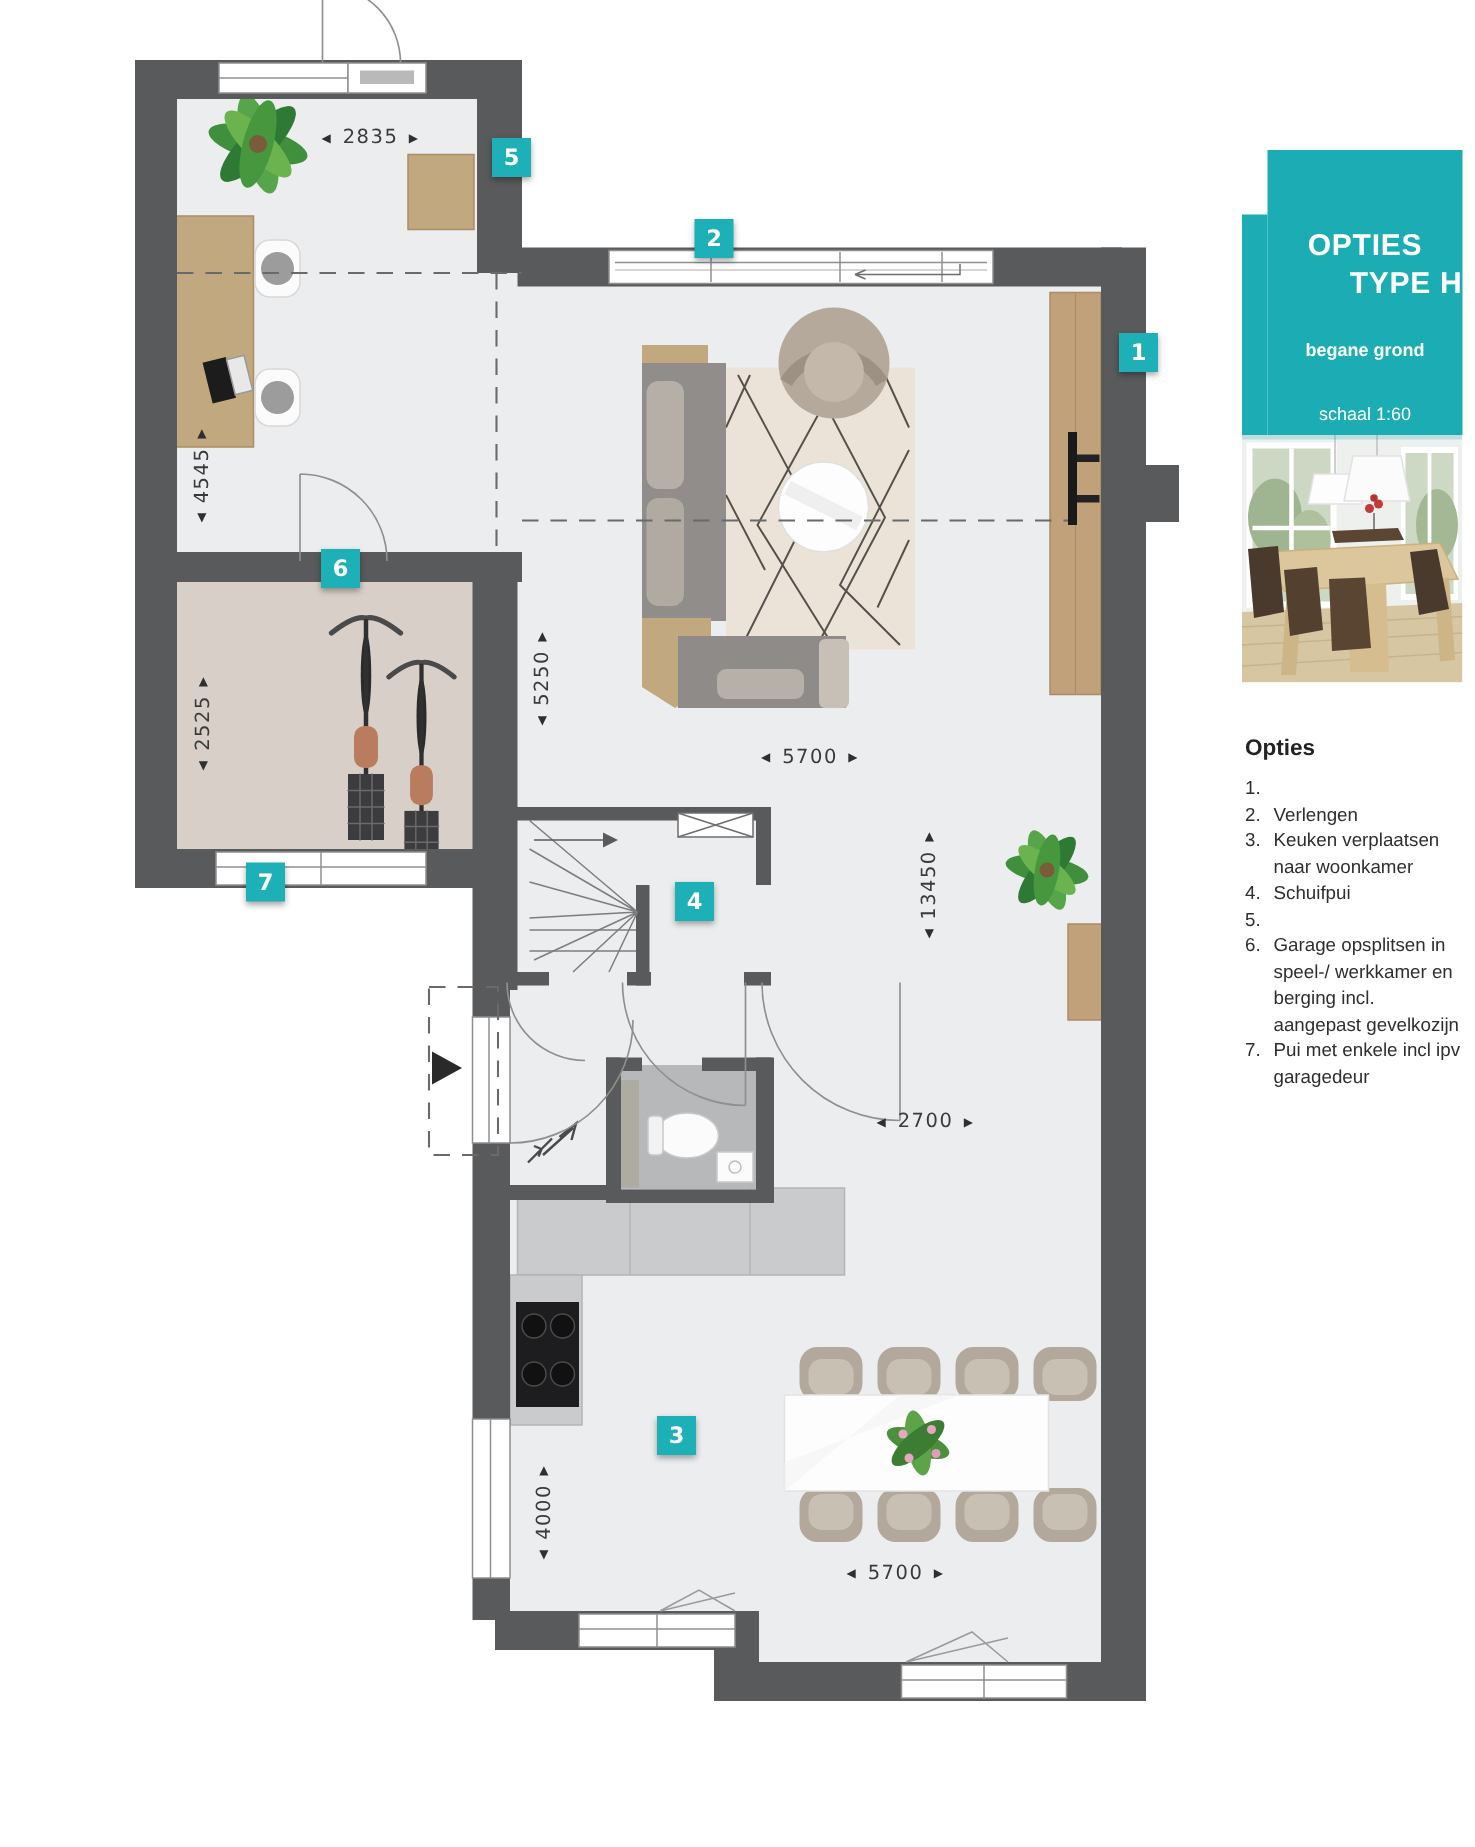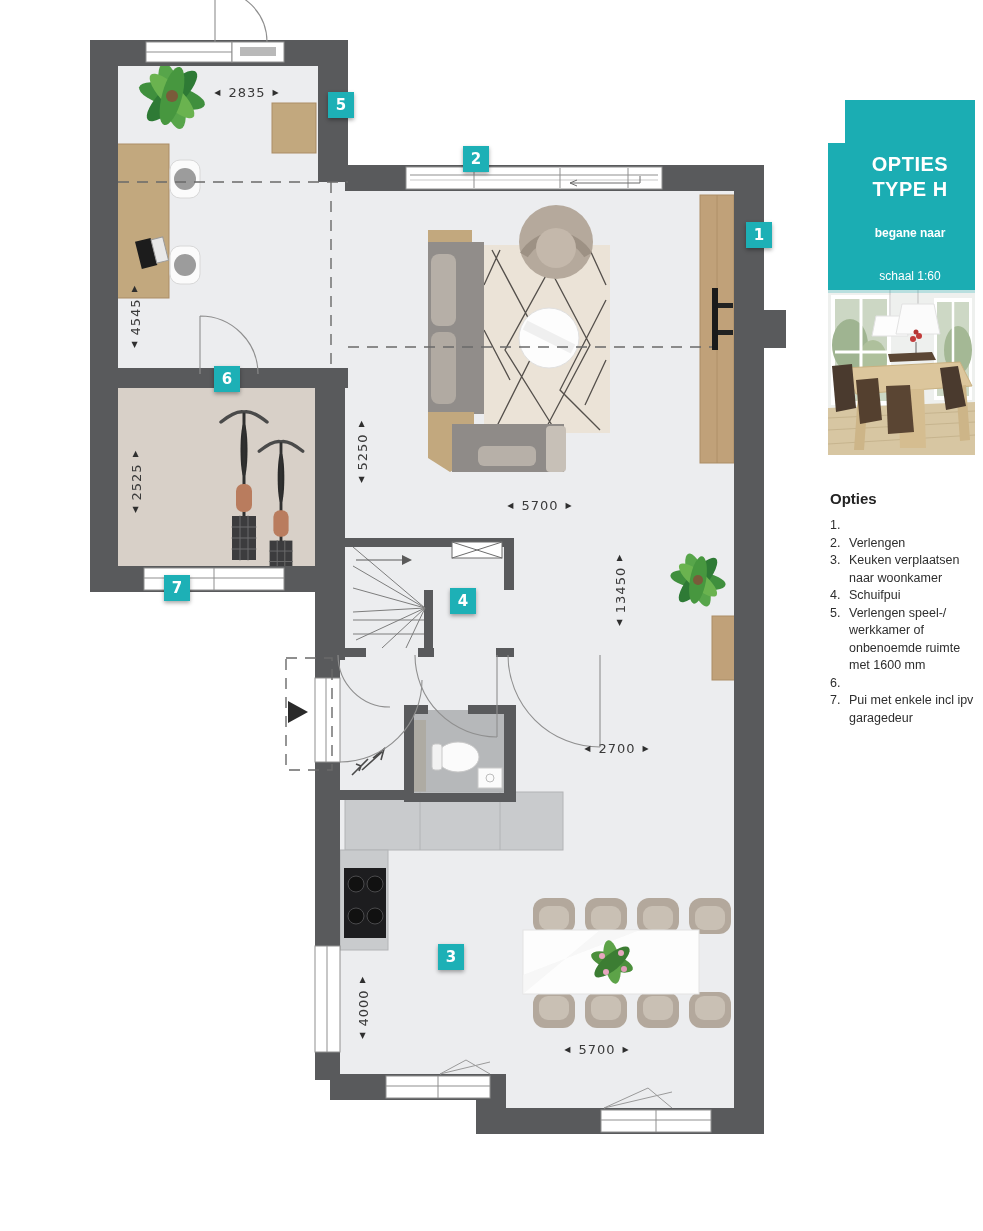--- a/index.html
+++ b/index.html
@@ -17,21 +17,21 @@
     display:flex;align-items:center;gap:7px;white-space:nowrap;}
   .dim .arr{font-size:8px;color:#2f2f2f;}
   .dim.v{flex-direction:column;gap:5px;}
   .dim.v .val{writing-mode:vertical-rl;transform:rotate(180deg);}
   
   .sidebar{position:absolute;left:828px;top:100px;width:147px;}
   .teal-main{position:absolute;left:17px;top:0;width:130px;height:190px;background:#1badb3;}
   .teal-step{position:absolute;left:0;top:43px;width:17px;height:147px;background:#1badb3;}
   .teal-text{position:absolute;left:17px;top:0;width:130px;height:190px;color:#fff;text-align:center;}
   .teal-text .t1{margin-top:52px;font-size:20px;font-weight:bold;letter-spacing:.5px;line-height:25px;}
-  .teal-text .t2{font-size:20px;font-weight:bold;letter-spacing:.5px;line-height:25px;}
+  .teal-text .t2{font-size:20px;font-weight:bold;letter-spacing:.5px;line-height:25px;text-align:right;}
   .teal-text .s1{margin-top:24px;font-size:12px;font-weight:bold;line-height:15px;}
   .teal-text .s2{font-size:12px;line-height:15px;margin-top:28px;}
   .photo{position:absolute;left:0;top:190px;width:147px;height:165px;overflow:hidden;}
   .opties{position:absolute;left:2px;top:390px;width:147px;color:#2e2e2e;}
   .opties h3{margin:0 0 10px 0;font-size:15px;color:#232323;}
   .opties ol{list-style:none;margin:0;padding:0;font-size:12.5px;line-height:17.5px;}
   .opties li{display:grid;grid-template-columns:19px 1fr;margin:0;}
 </style>
 </head>
 <body>
@@ -347,21 +347,21 @@
       <span class="arr">▶</span>
     </div>
   </div>
 
   <div class="sidebar">
     <div class="teal-step"></div>
     <div class="teal-main"></div>
     <div class="teal-text">
       <div class="t1">OPTIES</div>
       <div class="t2">TYPE H</div>
-      <div class="s1">begane naar</div>
+      <div class="s1">begane grond</div>
       <div class="s2">schaal 1:60</div>
     </div>
 
     <div class="photo">
       <svg width="147" height="165" viewBox="0 0 147 165">
         <rect width="147" height="165" fill="#eef0ee"></rect>
         <polygon points="0,118 147,112 147,165 0,165" fill="#d7c6a2"></polygon>
         <path d="M0,128 L147,121 M0,140 L147,132 M0,154 L147,145" stroke="#c6b48e" stroke-width="1"></path>
         <rect x="3" y="5" width="60" height="110" fill="#fff"></rect>
         <rect x="7" y="9" width="52" height="102" fill="#ccd7c4"></rect>
@@ -407,24 +407,24 @@
         <li>
           <span>3.</span>
           <span>Keuken verplaatsen naar woonkamer</span>
         </li>
         <li>
           <span>4.</span>
           <span>Schuifpui</span>
         </li>
         <li>
           <span>5.</span>
-          <span>Verlengen speel-/ werkkamer of onbenoemde ruimte met 1600 mm</span>
         </li>
         <li>
           <span>6.</span>
+          <span>Garage opsplitsen in speel-/ werkkamer en berging incl. aangepast gevelkozijn</span>
         </li>
         <li>
           <span>7.</span>
           <span>Pui met enkele incl ipv garagedeur</span>
         </li>
       </ol>
     </div>
   </div>
 </div>
 

